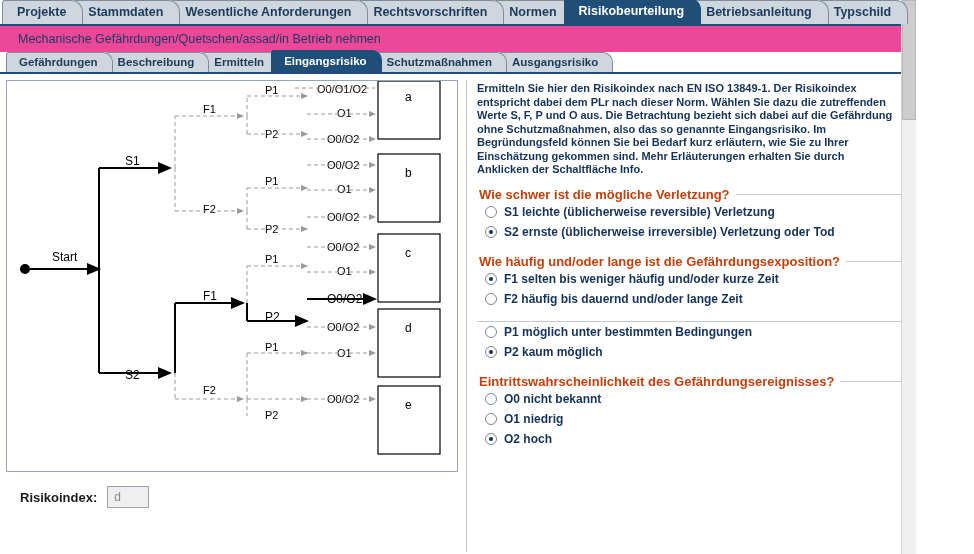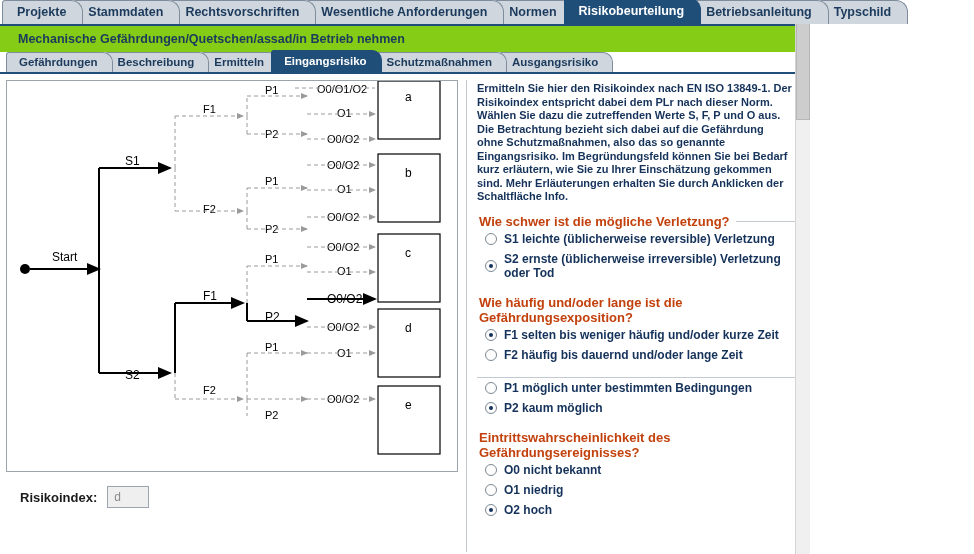--- a/index.html
+++ b/index.html
@@ -5,21 +5,21 @@
   * { box-sizing: border-box; }
   html, body {
     margin: 0; padding: 0;
     width: 974px; height: 554px;
     background: #ffffff;
     font-family: "Liberation Sans", sans-serif;
     overflow: hidden;
   }
   #app {
     position: relative;
-    width: 810px; height: 554px;
+    width: 916px; height: 554px;
     background: #ffffff;
   }
 
   
   .topbar {
     position: relative;
     height: 26px;
     background: #ffffff;
     border-bottom: 2px solid #1f4e79;
     display: flex;
@@ -59,23 +59,23 @@
   .toptab:nth-child(6){ z-index: 10; }
   .toptab:nth-child(7){ z-index: 4; }
   .toptab:nth-child(8){ z-index: 3; }
 
   
   .breadcrumb {
     height: 26px;
     line-height: 26px;
     padding-left: 18px;
     font-size: 12.5px;
-    font-weight: bold;
+    font-weight: normal;
     color: #1b3a5c;
-    background: #84cc16;
+    background: #ec4899;
   }
 
   
   .subbar {
     position: relative;
     height: 22px;
     display: flex;
     align-items: flex-end;
     padding-left: 6px;
     border-bottom: 2px solid #1f4e79;
@@ -237,22 +237,22 @@
   svg text.big { font-size: 12px; }
 </style>
 </head>
 <body>
 
 <div id="app">
 
   <div class="topbar">
     <div class="toptab">Projekte</div>
     <div class="toptab">Stammdaten</div>
+    <div class="toptab">Wesentliche Anforderungen</div>
     <div class="toptab">Rechtsvorschriften</div>
-    <div class="toptab">Wesentliche Anforderungen</div>
     <div class="toptab">Normen</div>
     <div class="toptab active">Risikobeurteilung</div>
     <div class="toptab">Betriebsanleitung</div>
     <div class="toptab">Typschild</div>
   </div>
 
   <div class="breadcrumb">Mechanische Gefährdungen/Quetschen/assad/in Betrieb nehmen</div>
 
   <div class="subbar">
     <div class="subtab">Gefährdungen</div>

